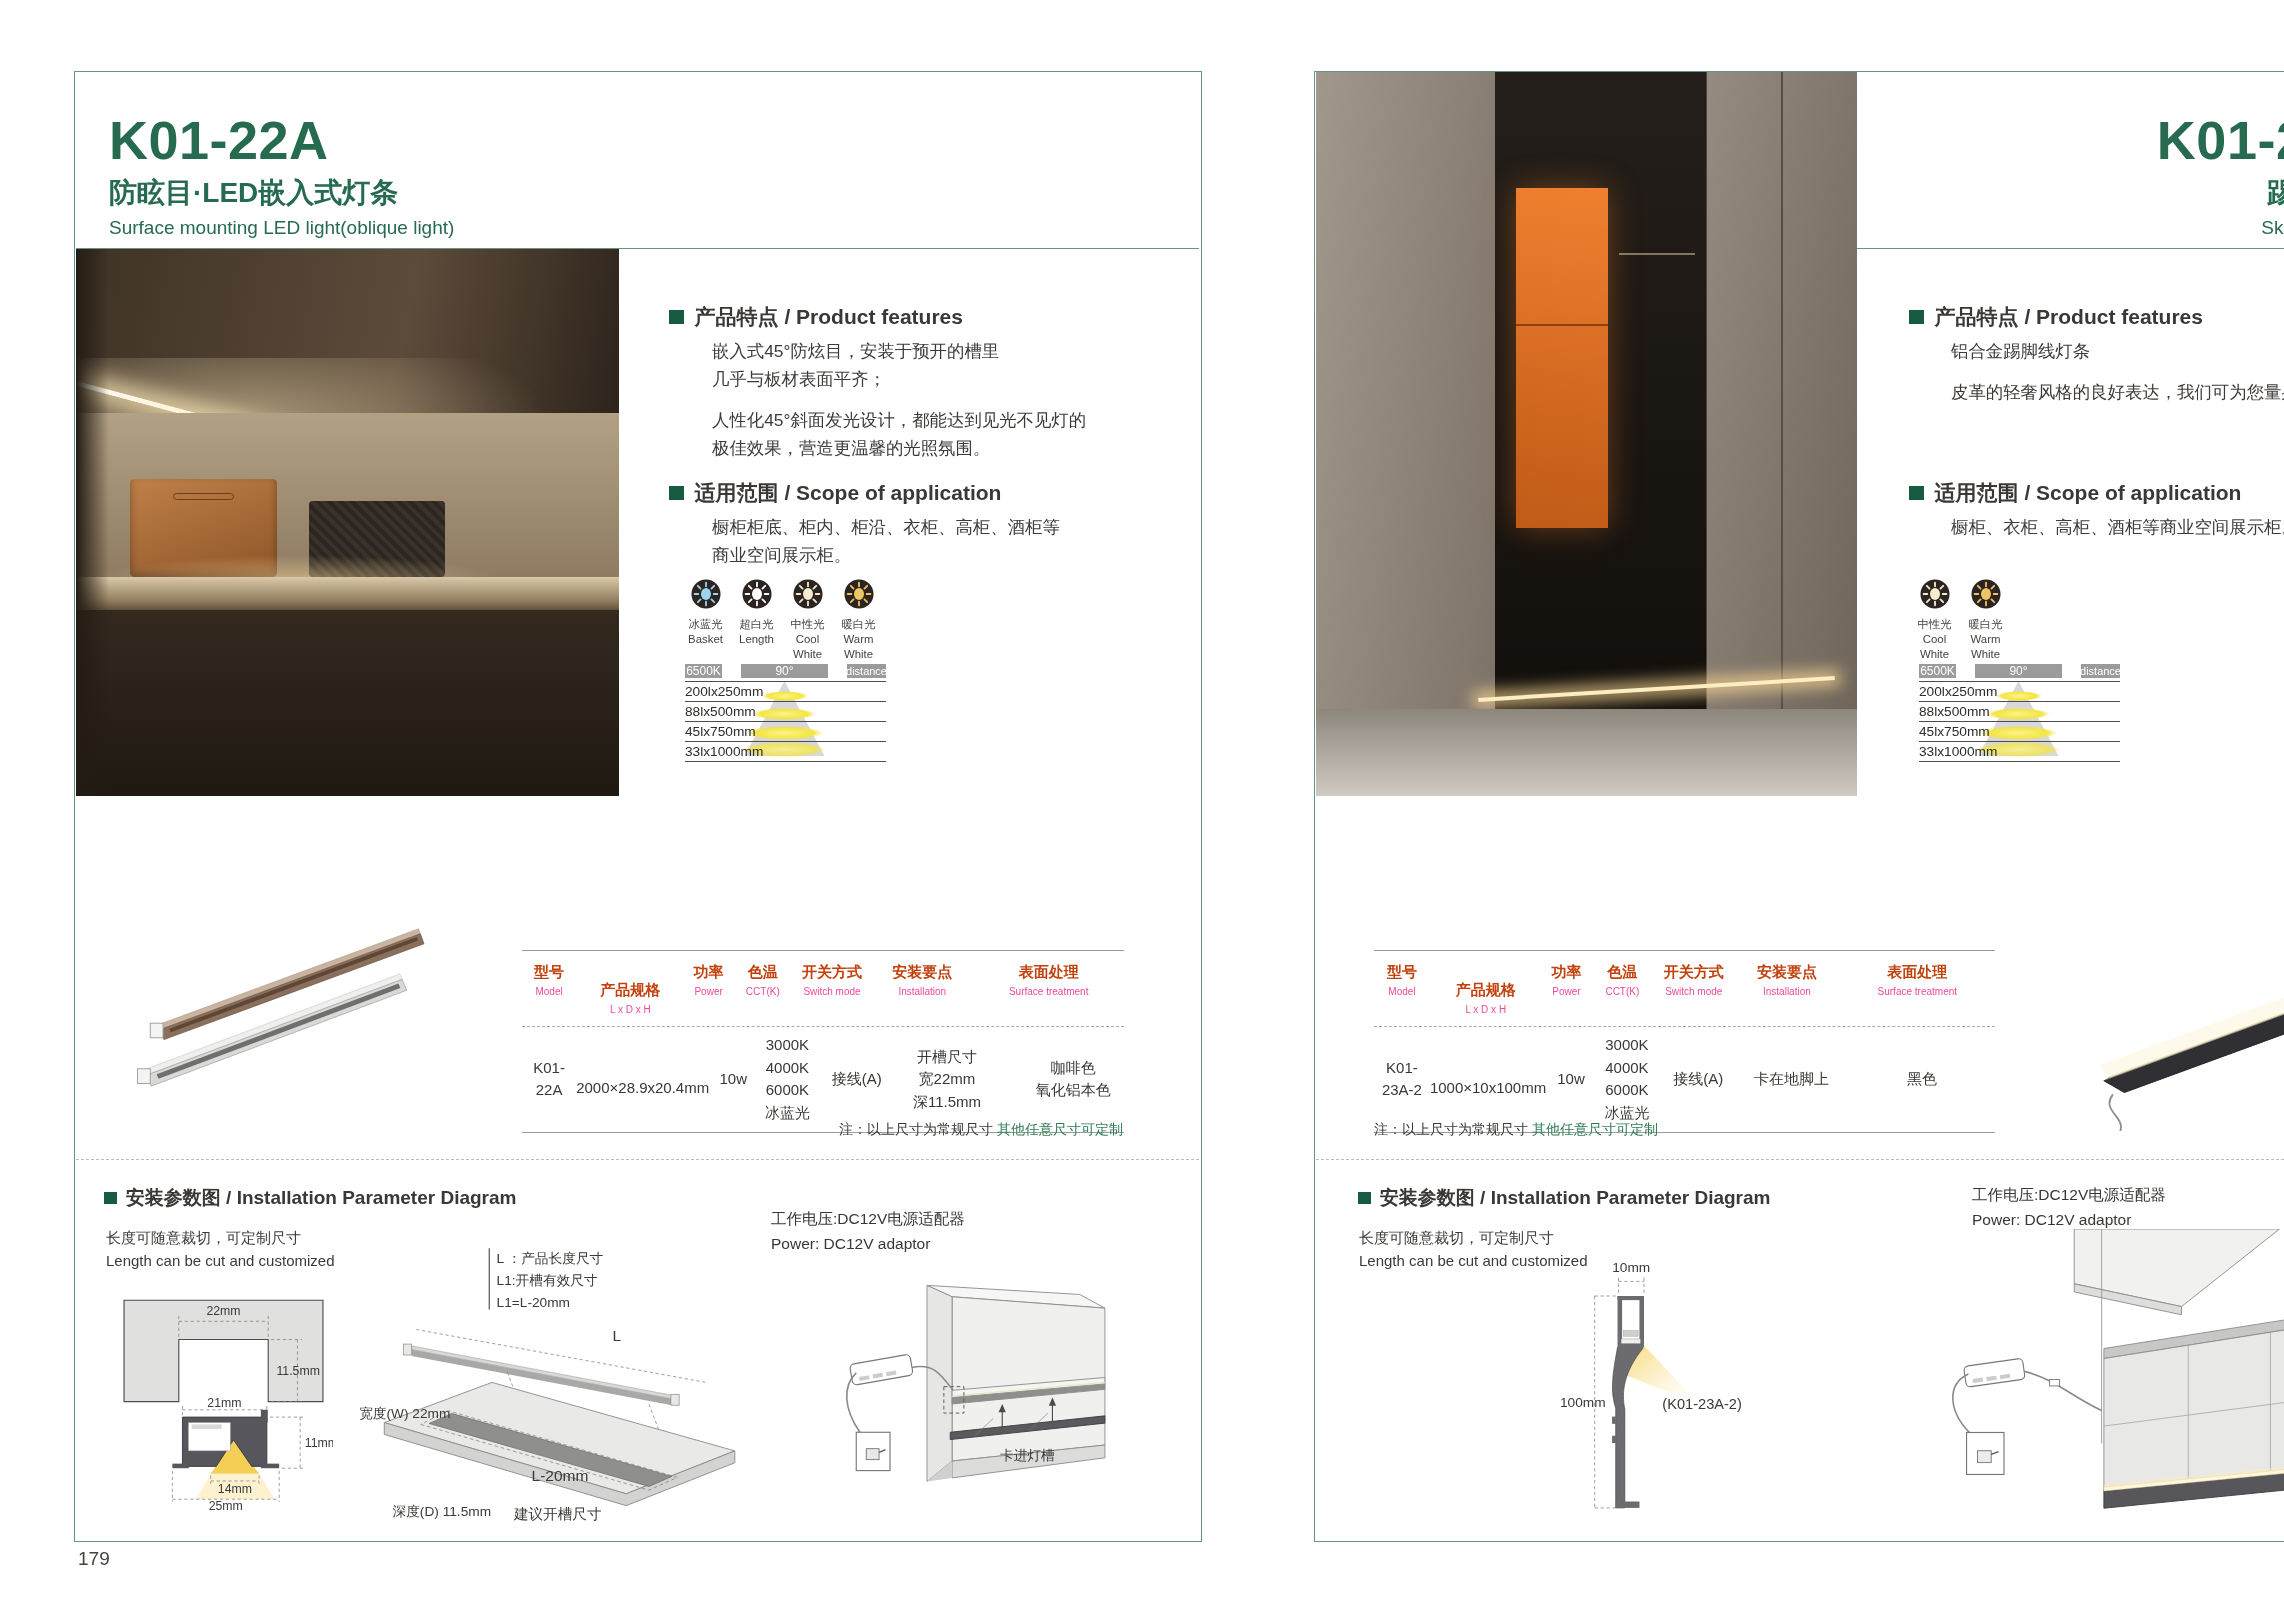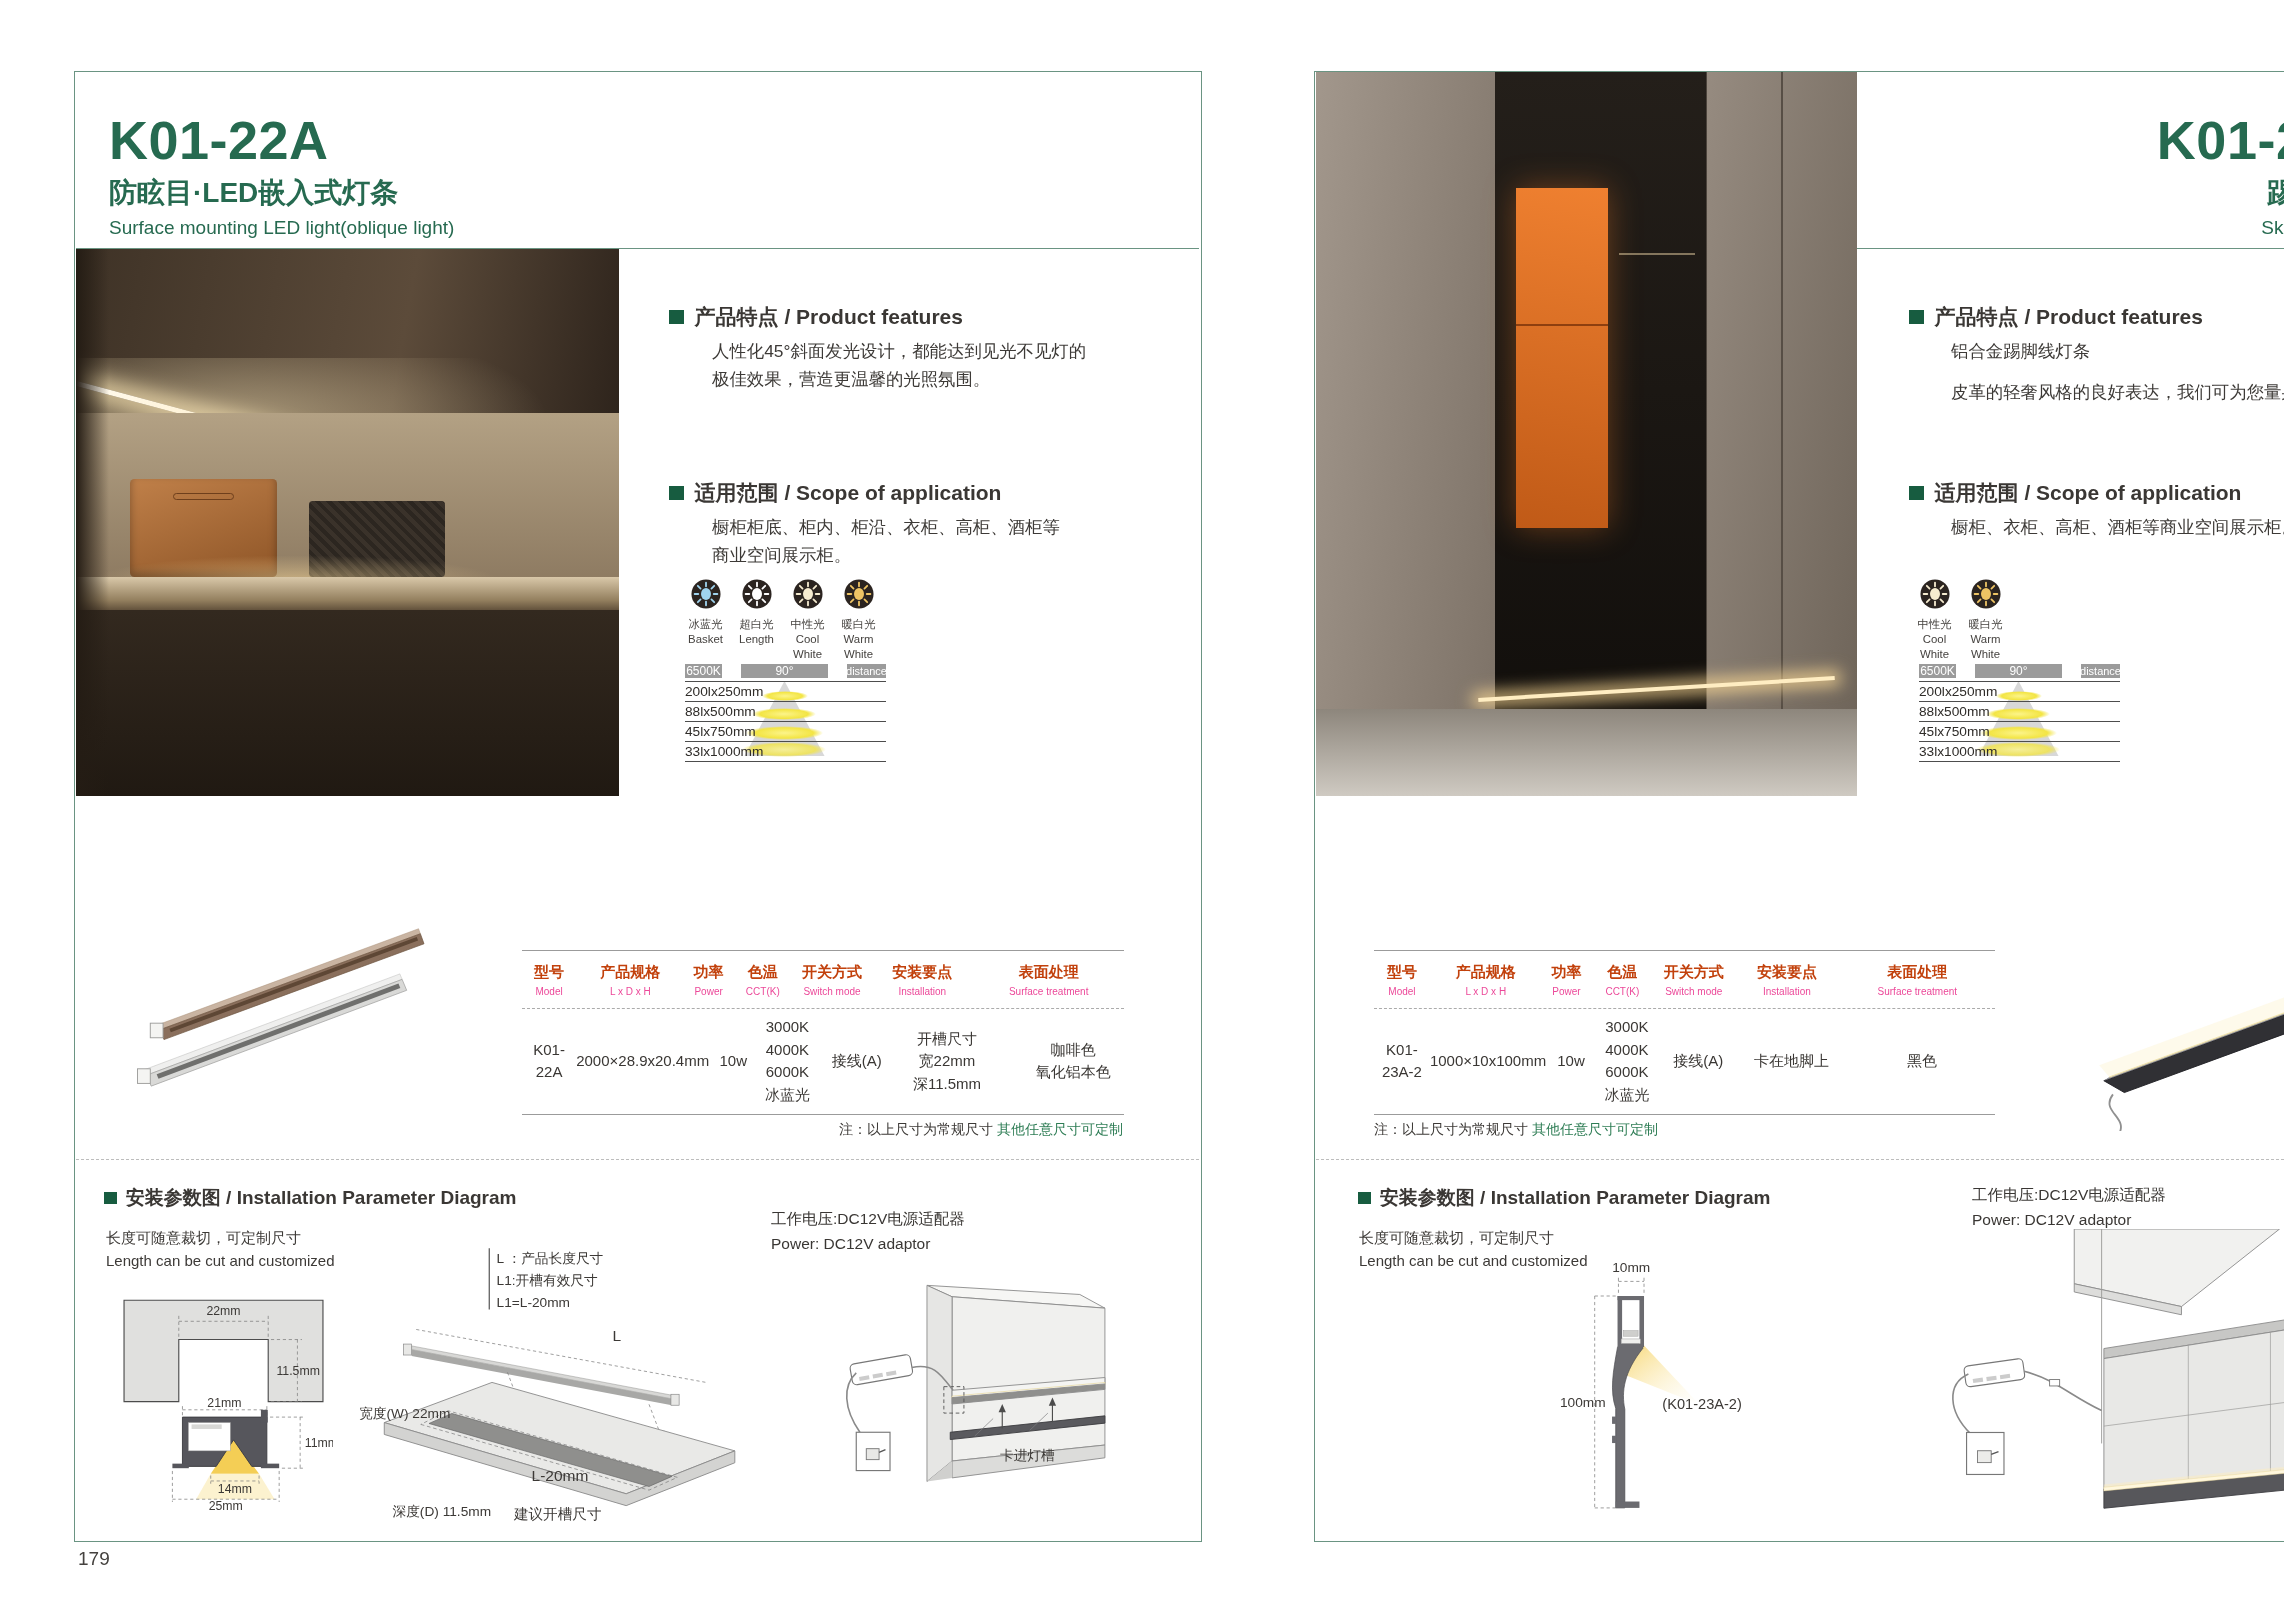--- a/index.html
+++ b/index.html
@@ -32,21 +32,21 @@
   .cone-ell{position:absolute;border-radius:50%;
             background:radial-gradient(ellipse closest-side,#fcf48a 0%,#f3e544 75%,rgba(243,229,68,0) 100%);}
   .spec-table{position:absolute;}
   .st-head{display:flex;border-top:1.8px solid #9b9b9b;border-bottom:0.9px dashed #ababab;
            padding:10px 0 8.2px 0;}
   .st-row{display:flex;align-items:center;min-height:97px;border-bottom:1.8px solid #9b9b9b;padding:3.7px 0;}
   .st-cell{text-align:center;line-height:1.45;}
   .st-cell .cn{font-size:15px;font-weight:bold;color:#c2410c;}
   .st-cell .en{font-size:10px;color:#ec4899;margin-top:2.7px;}
   .st-row .st-cell{font-size:15px;color:#3a3734;line-height:1.5;}
-  .c1{flex:0 0 9%;} .c2{flex:0 0 18%;} .c3{flex:0 0 8%;} .c4{flex:0 0 10%;}
+  .c1{flex:0 0 9%;} .c2{flex:0 0 18%;margin-top:18px;} .c3{flex:0 0 8%;} .c4{flex:0 0 10%;}
   .c5{flex:0 0 13%;} .c6{flex:0 0 17%;} .c7{flex:0 0 25%;}
   .note{font-size:14px;color:#3c3936;}
   .note .hl{color:#2e7d55;}
   .dashline{border-top:0.9px dashed #bdbdbd;height:0;}
   .inst-head{display:flex;align-items:center;gap:9px;font-size:19px;font-weight:bold;color:#3a3734;}
   .inst-head .bullet{width:12.8px;height:12.8px;background:#175c40;}
   .cut-note{font-size:15px;color:#3d3a37;line-height:1.5;}
   .power-note{font-size:15.5px;color:#3a3734;line-height:1.6;}
   .pagenum{font-size:19px;color:#45423f;}
   .photo{position:absolute;overflow:hidden;}
@@ -84,20 +84,24 @@
   <div style="top:60%;left:0;width:100%;height:6%;background:linear-gradient(180deg,#d9c8a9,#94805f 70%,#63523c);"></div>
   <div style="top:66%;left:0;width:100%;height:34%;background:linear-gradient(180deg,#33291f,#201912);"></div>
   <div style="left:0;top:0;width:6%;height:100%;background:linear-gradient(90deg,#241c14,transparent);"></div>
 </div>
 
 <div class="abs sec-head" style="left:669px;top:303px;">
   <span class="bullet"></span>
   <span>产品特点 / Product features</span>
 </div>
 <div class="abs body-text" style="left:712px;top:337px;width:448px;">
+  <div class="para">
+    <div>嵌入式45°防炫目，安装于预开的槽里</div>
+    <div>几乎与板材表面平齐；</div>
+  </div>
   <div class="para">
     <div>人性化45°斜面发光设计，都能达到见光不见灯的</div>
     <div>极佳效果，营造更温馨的光照氛围。</div>
   </div>
 </div>
 
 <div class="abs sec-head" style="left:669px;top:479px;">
   <span class="bullet"></span>
   <span>适用范围 / Scope of application</span>
 </div>

